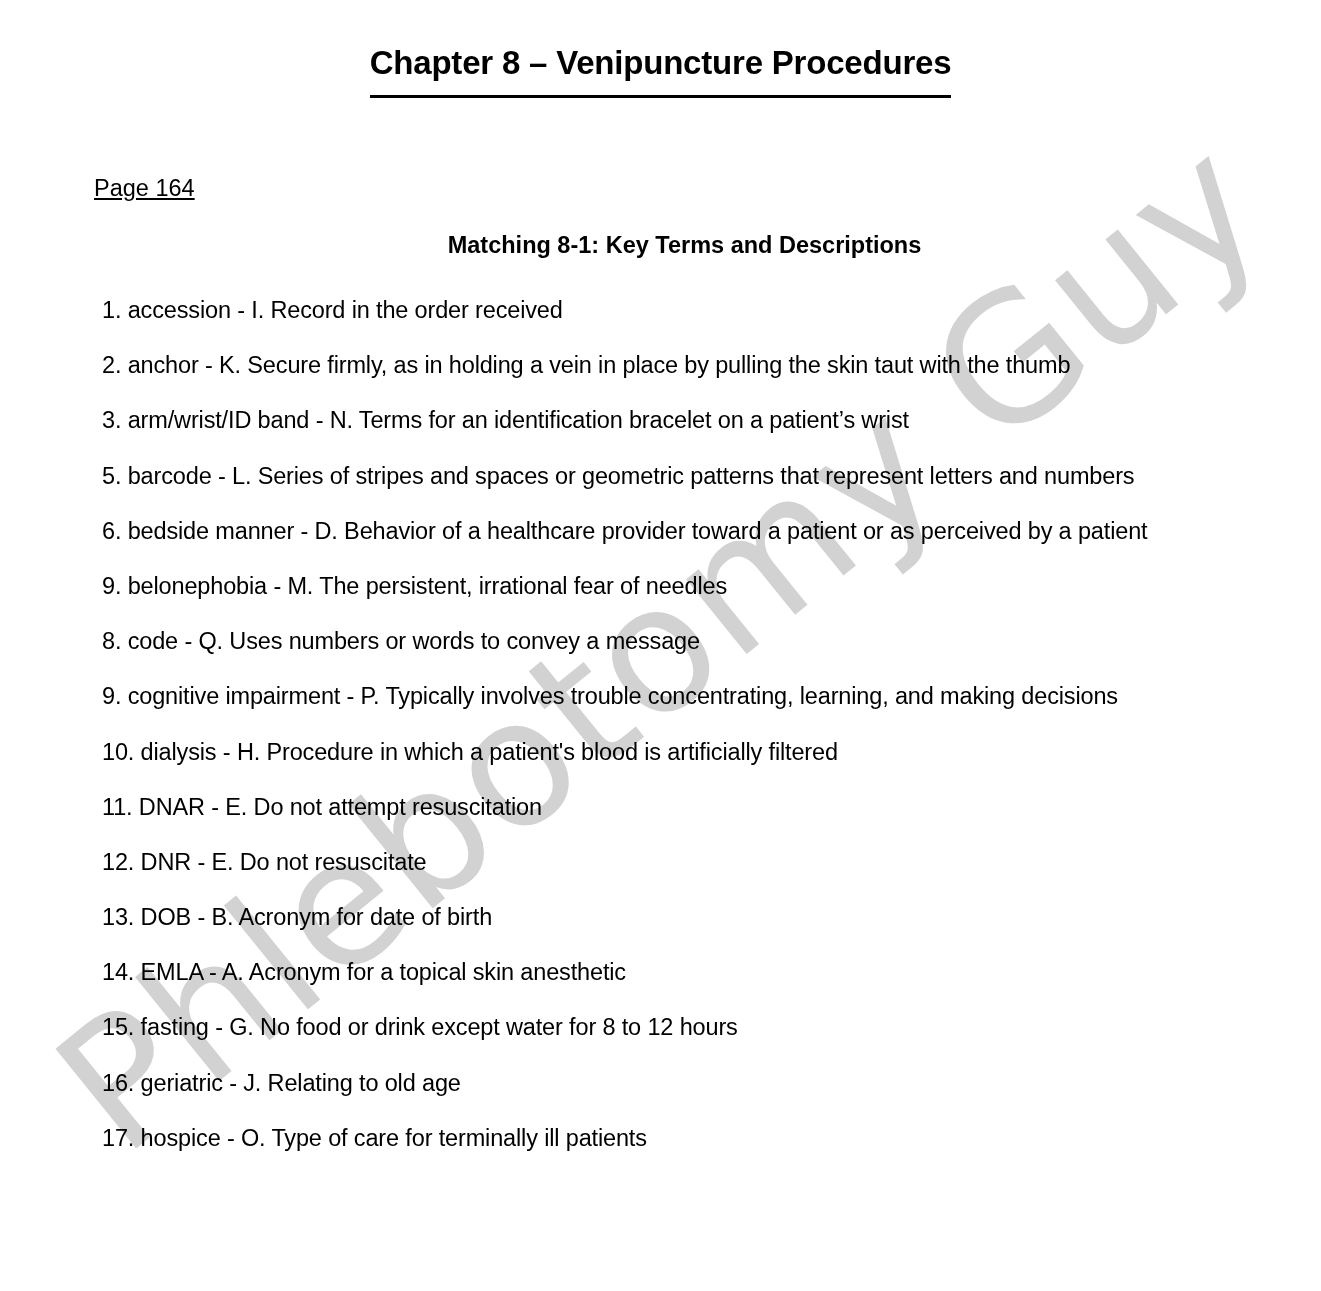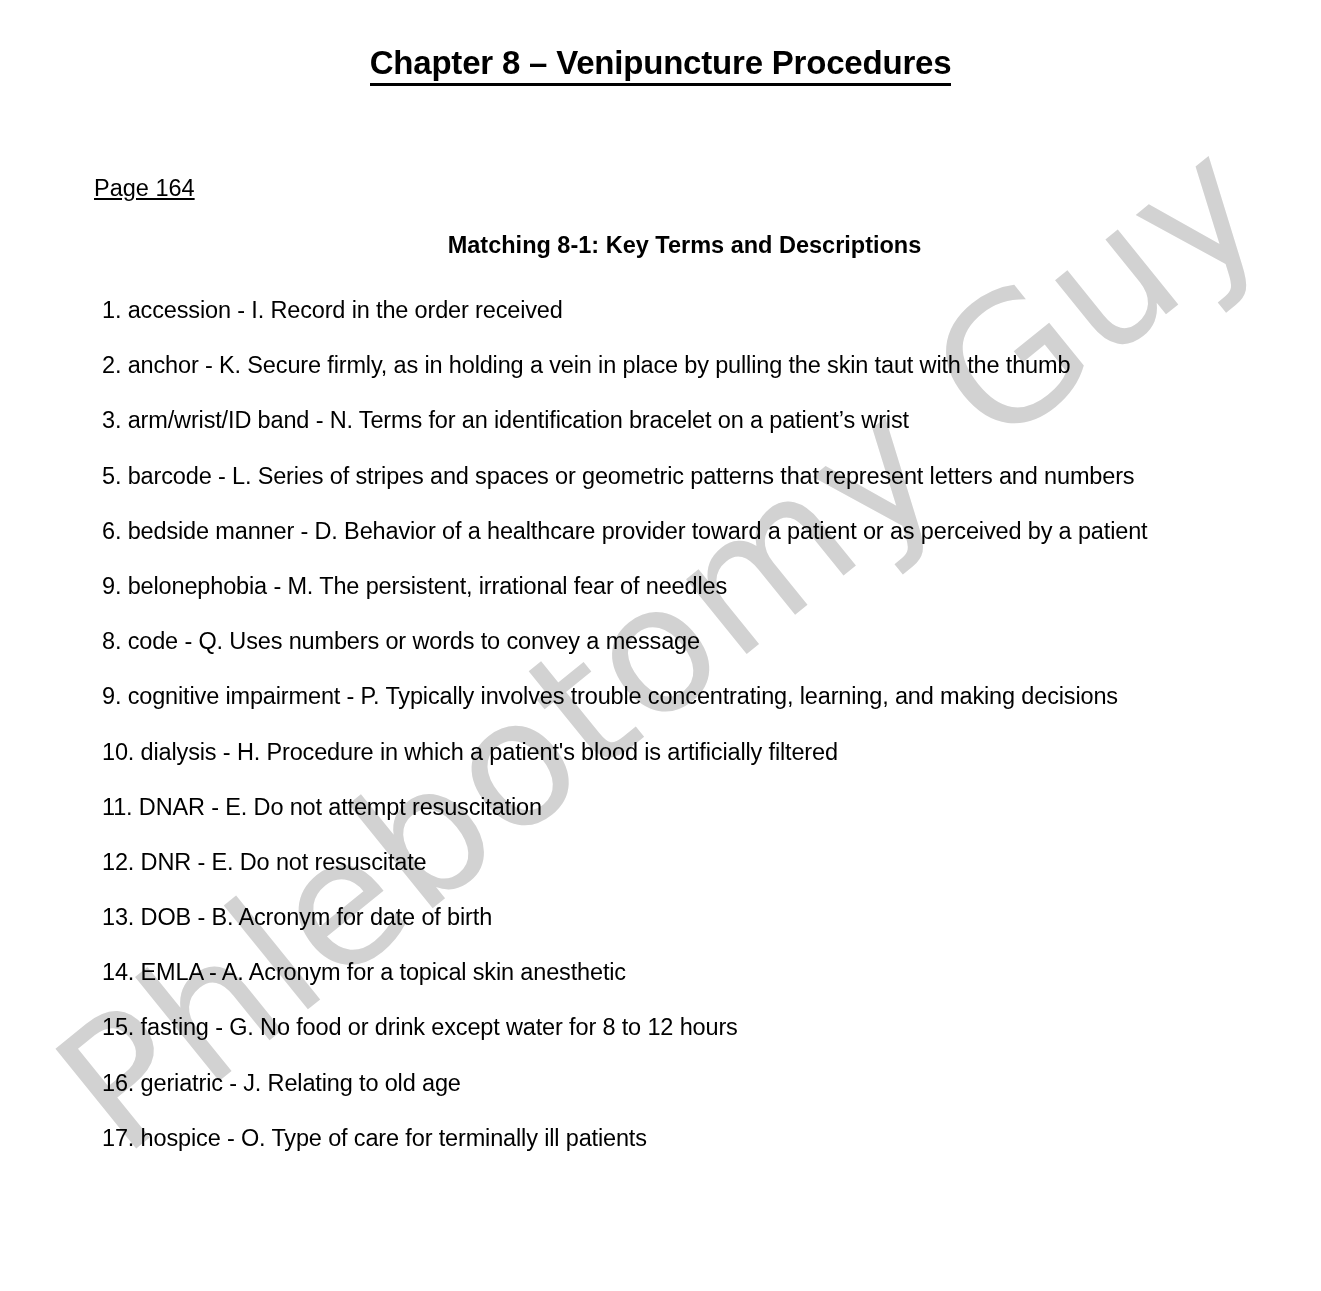--- a/index.html
+++ b/index.html
@@ -63,21 +63,21 @@
     top: 44px;
     width: 1321px;
     text-align: center;
     font-size: 33px;
     font-weight: bold;
     letter-spacing: -0.2px;
     white-space: nowrap;
   }
   .doc-title span.ul {
     border-bottom: 3px solid #000;
-    padding-bottom: 2px;
+    padding-bottom: 14px;
   }
 
   .page-label {
     position: absolute;
     left: 94px;
     top: 175px;
     font-size: 23.5px;
     font-weight: normal;
     white-space: nowrap;
     text-decoration: underline;

